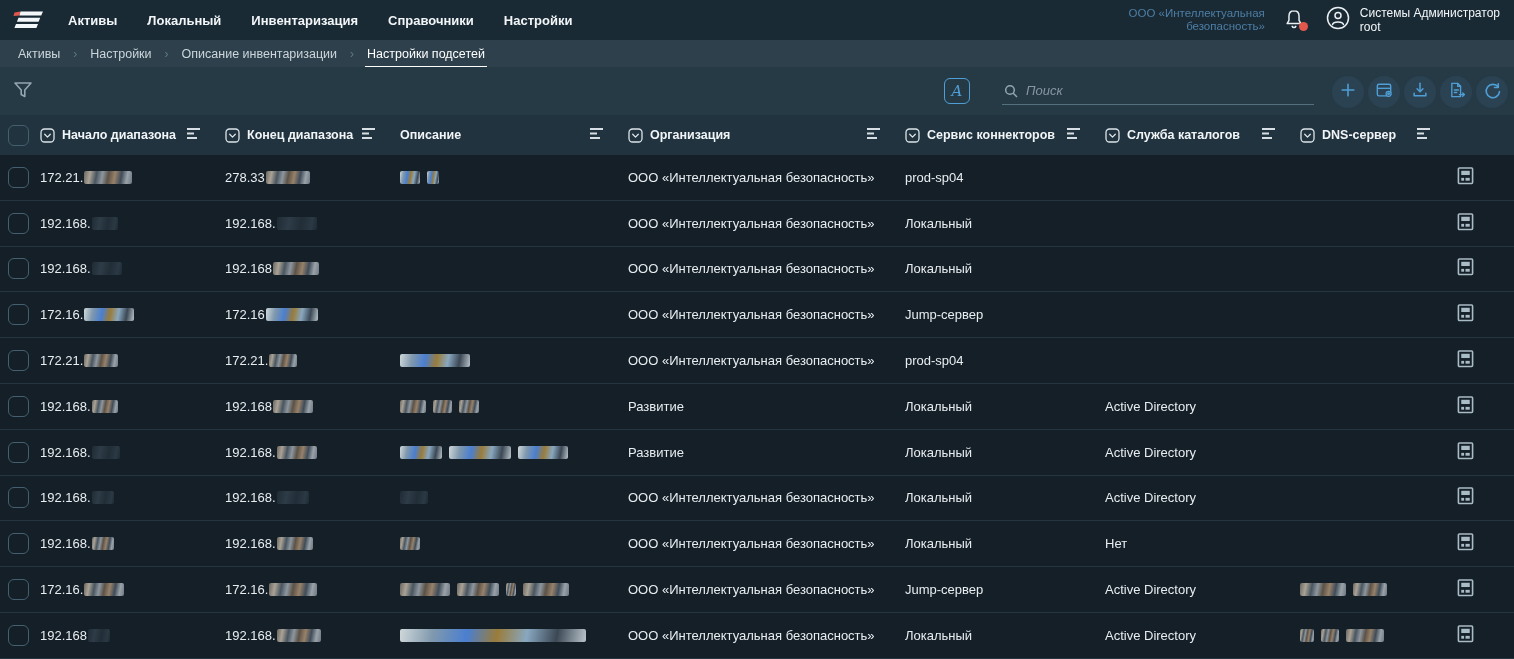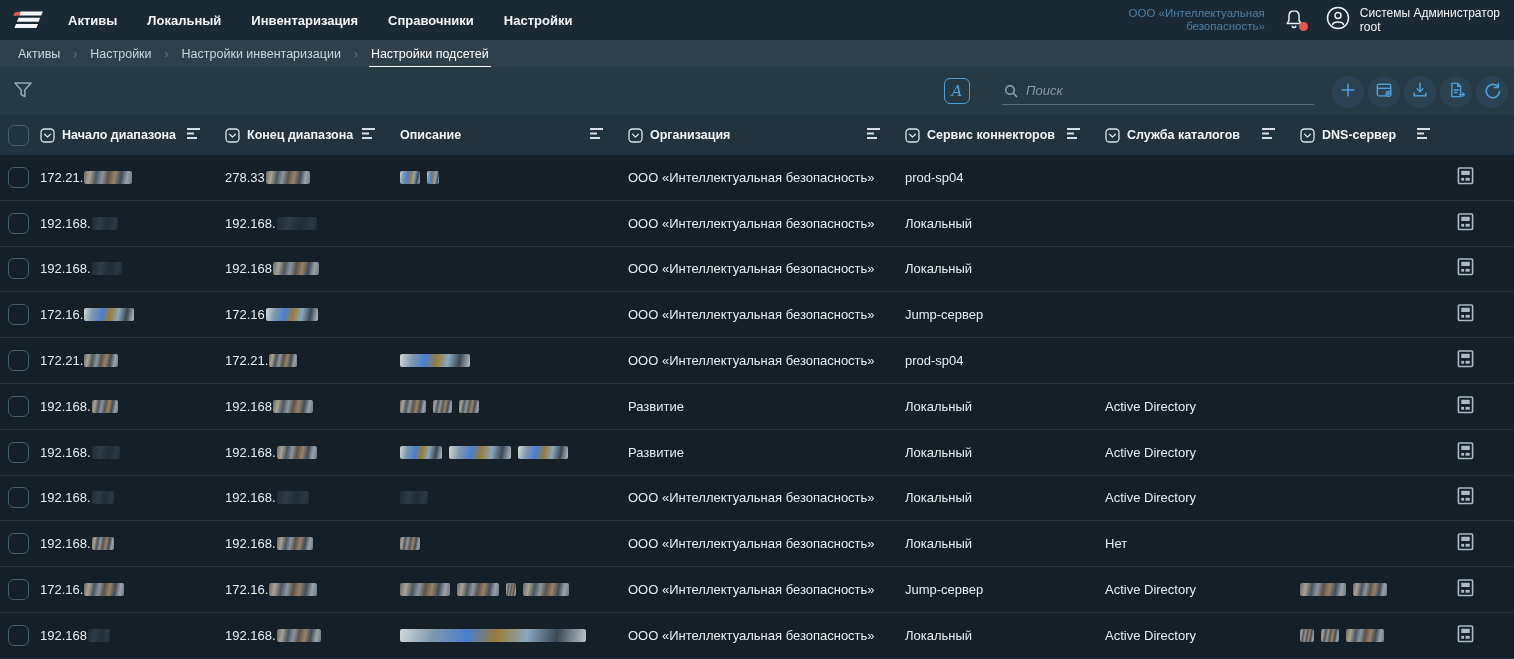--- a/index.html
+++ b/index.html
@@ -106,21 +106,21 @@
         </div>
       </div>
     </div>
   </header>
 
   <div class="crumbbar" id="breadcrumb">
       <div class="crumb">Активы</div>
       <span class="csep">›</span>
       <div class="crumb">Настройки</div>
       <span class="csep">›</span>
-      <div class="crumb">Настройки инвентаризации</div>
+      <div class="crumb">Описание инвентаризации</div>
       <span class="csep">›</span>
       <div class="crumb active">Настройки подсетей</div>
     </div>
 
   <div class="toolbar">
     <div class="funnel">
       <span>
         <svg width="20" height="18" viewBox="0 0 20 18" fill="none" stroke="#93a5b1" stroke-width="1.6" stroke-linejoin="round">
           <path d="M2 2h16l-6.2 7v6.5l-3.6-2V9z"></path>
         </svg>

